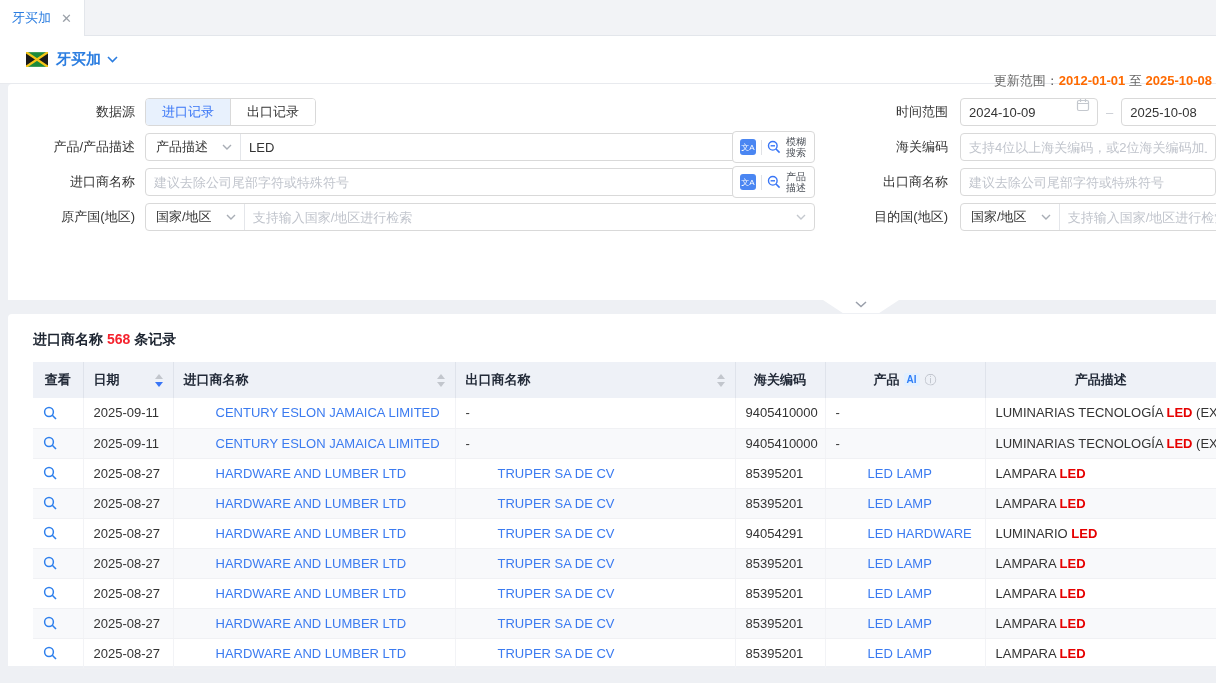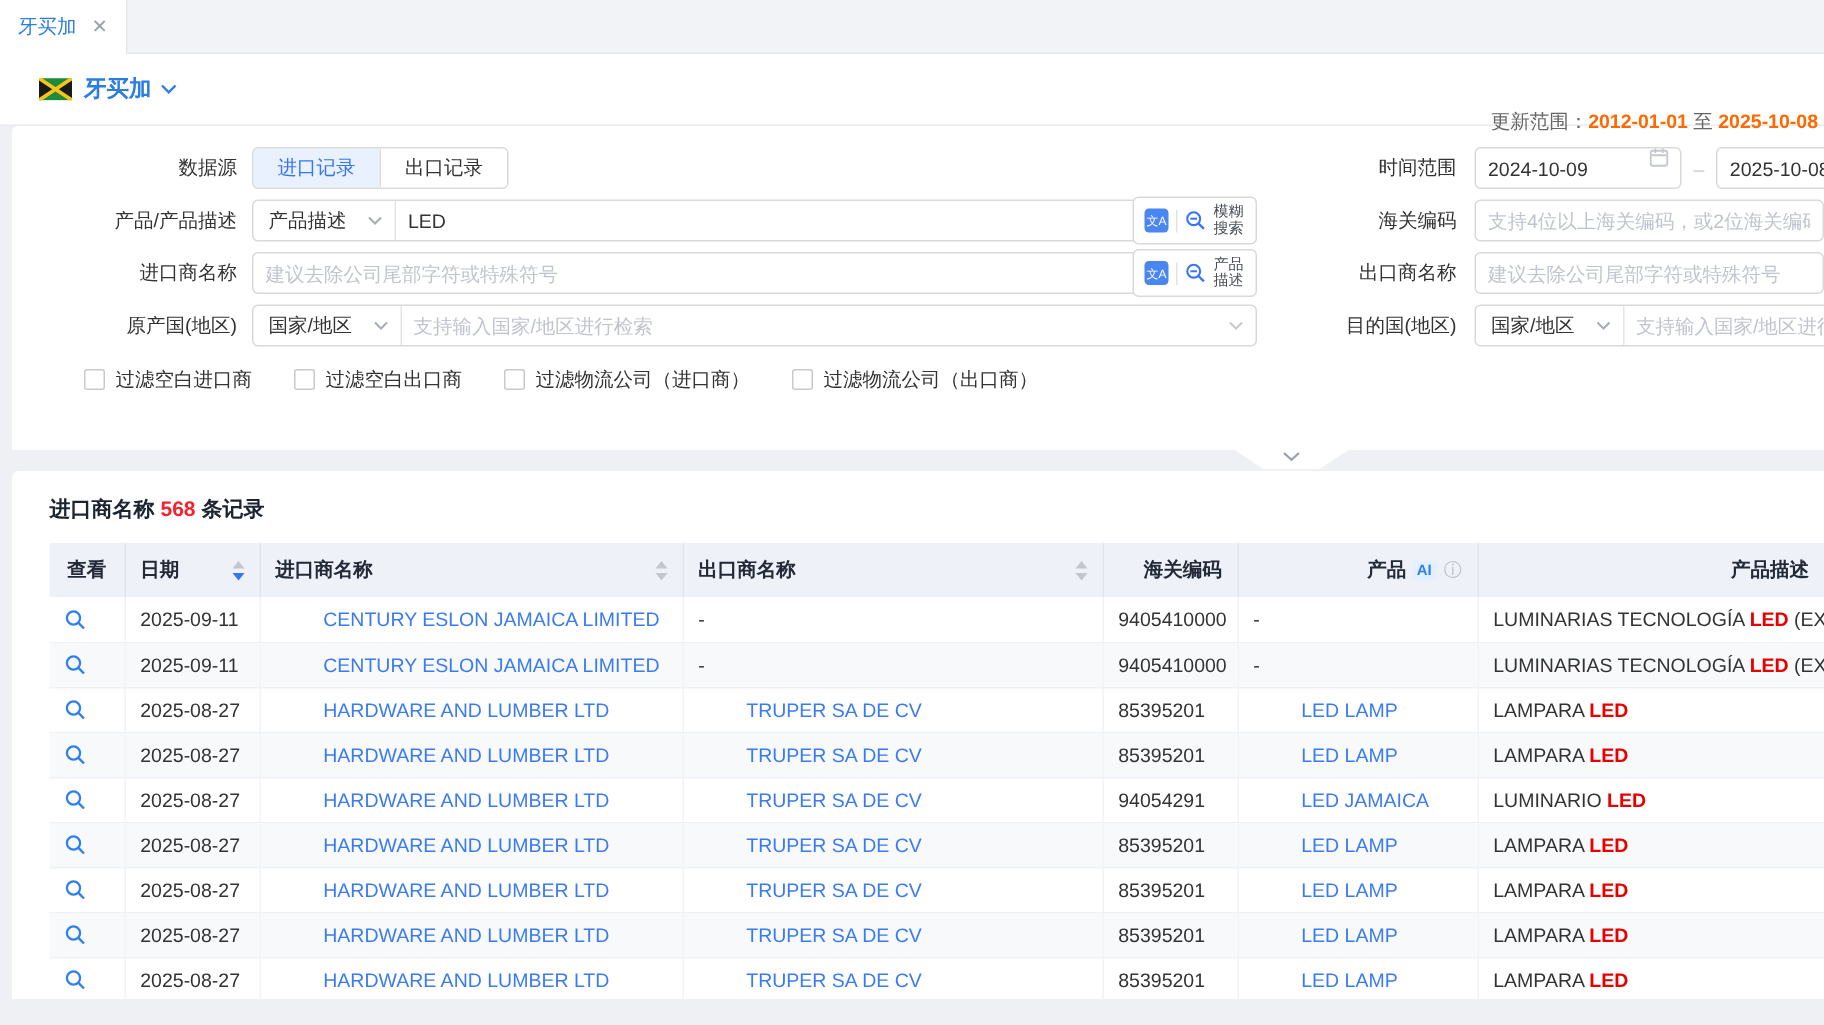--- a/index.html
+++ b/index.html
@@ -14,21 +14,21 @@
 
   
   .country-header { height:48px; background:#fff; display:flex; align-items:center;
     padding-left:26px; border-bottom:1px solid #e8eaee; }
   .flag { width:22px; height:15px; margin-right:8px; flex:none; }
   .country-name { color:#2b7de0; font-weight:bold; font-size:15px; }
   .country-caret { margin-left:6px; }
 
   
   .page-body { padding-left:8px; background:#eef0f4; }
-  .card { background:#fff;padding-left:23px; }
+  .card { background:#fff; }
   .filter-card { position:relative; height:216px; padding-top:14px; border-radius:4px 0 0 0; }
 
   .update-range { position:absolute; top:-12px; right:4px; font-size:13px; color:#666;
     background:transparent; }
   .update-range b { color:#ff6a00; }
 
   .f-row { display:flex; align-items:center; margin-bottom:7px; height:28px; }
   .f-label { width:137px; text-align:right; padding-right:10px; flex:none; color:#333; }
   .left-ctrl { width:670px; flex:none; display:flex; align-items:center; position:relative; height:28px; }
   .r-label { width:145px; text-align:right; padding-right:12px; flex:none; color:#333; }
@@ -77,21 +77,21 @@
     clip-path:polygon(0 0,100% 0,74% 100%,26% 100%); display:flex; justify-content:center; cursor:pointer; z-index:2; }
 
   .gap { height:14px; }
 
   
   .results-card { padding:17px 0 0 25px; height:352px; border-radius:4px 0 0 0; }
   .results-count { font-weight:bold; font-size:14px; color:#1c2430; }
   .results-count .num { color:#f5222d; margin:0 4px; }
 
   table { border-collapse:collapse; table-layout:fixed; width:1183px; margin-top:13px; }
-  th { background:#eef1f7; height:36px; font-size:13px; color:#222a38; text-align:right;
+  th { background:#eef1f7; height:36px; font-size:13px; color:#222a38; text-align:center;
     padding:0 10px; border-right:1px solid #dfe3eb; font-weight:bold; }
   th:last-child { border-right:none; }
   th .th-flex { display:flex; align-items:center; justify-content:space-between; }
   td { height:30px; padding:0 10px; border-bottom:1px solid #f0f1f4; border-right:1px solid #f2f3f6;
     white-space:nowrap; overflow:hidden; color:#333; }
   td:last-child { border-right:none; }
   tr.alt td { background:#f8f9fb; }
   td.center, th.center { text-align:center; }
   .link { color:#3b7bf0; cursor:pointer;margin-left:32px; }
   .hl { color:#e60000; font-weight:bold; }
@@ -231,38 +231,20 @@
         <div class="sel">
           <span>国家/地区</span>
           <svg width="10" height="6" viewBox="0 0 10 6">
             <path d="M1,1 L5,5 L9,1" fill="none" stroke="#a8adb5" stroke-width="1.4"></path>
           </svg>
         </div>
         <input placeholder="支持输入国家/地区进行检索" style="">
       </div>
     </div>
 
-    <div class="cb-row">
-      <div class="cb-item">
-          <span class="cb-box"></span>
-          <span>过滤空白进口商</span>
-        </div>
-      <div class="cb-item">
-          <span class="cb-box"></span>
-          <span>过滤空白出口商</span>
-        </div>
-      <div class="cb-item">
-          <span class="cb-box"></span>
-          <span>过滤物流公司（进口商）</span>
-        </div>
-      <div class="cb-item">
-          <span class="cb-box"></span>
-          <span>过滤物流公司（出口商）</span>
-        </div>
-    </div>
 
     <div class="notch">
       <svg width="12" height="7" viewBox="0 0 12 7" style="margin-top:1px">
         <path d="M1,1 L6,5.5 L11,1" fill="none" stroke="#9aa0ab" stroke-width="1.5"></path>
       </svg>
     </div>
   </div>
 
   <div class="gap"></div>
 
@@ -379,21 +361,21 @@
             <td class="center">
               <svg width="14" height="14" viewBox="0 0 14 14">
                 <circle cx="6" cy="6" r="4.4" fill="none" stroke="#2f80ed" stroke-width="1.5"></circle>
                 <path d="M9.3,9.3 L13,13" stroke="#2f80ed" stroke-width="1.6"></path>
               </svg>
             </td>
             <td>2025-08-27</td>
             <td><span class="link">HARDWARE AND LUMBER LTD</span></td>
             <td><span class="link">TRUPER SA DE CV</span></td>
             <td>94054291</td>
-            <td><span class="link">LED JAMAICA</span></td>
+            <td><span class="link">LED HARDWARE</span></td>
             <td>LUMINARIO <span class="hl">LED</span></td>
           </tr>
           <tr class="alt">
             <td class="center">
               <svg width="14" height="14" viewBox="0 0 14 14">
                 <circle cx="6" cy="6" r="4.4" fill="none" stroke="#2f80ed" stroke-width="1.5"></circle>
                 <path d="M9.3,9.3 L13,13" stroke="#2f80ed" stroke-width="1.6"></path>
               </svg>
             </td>
             <td>2025-08-27</td>

